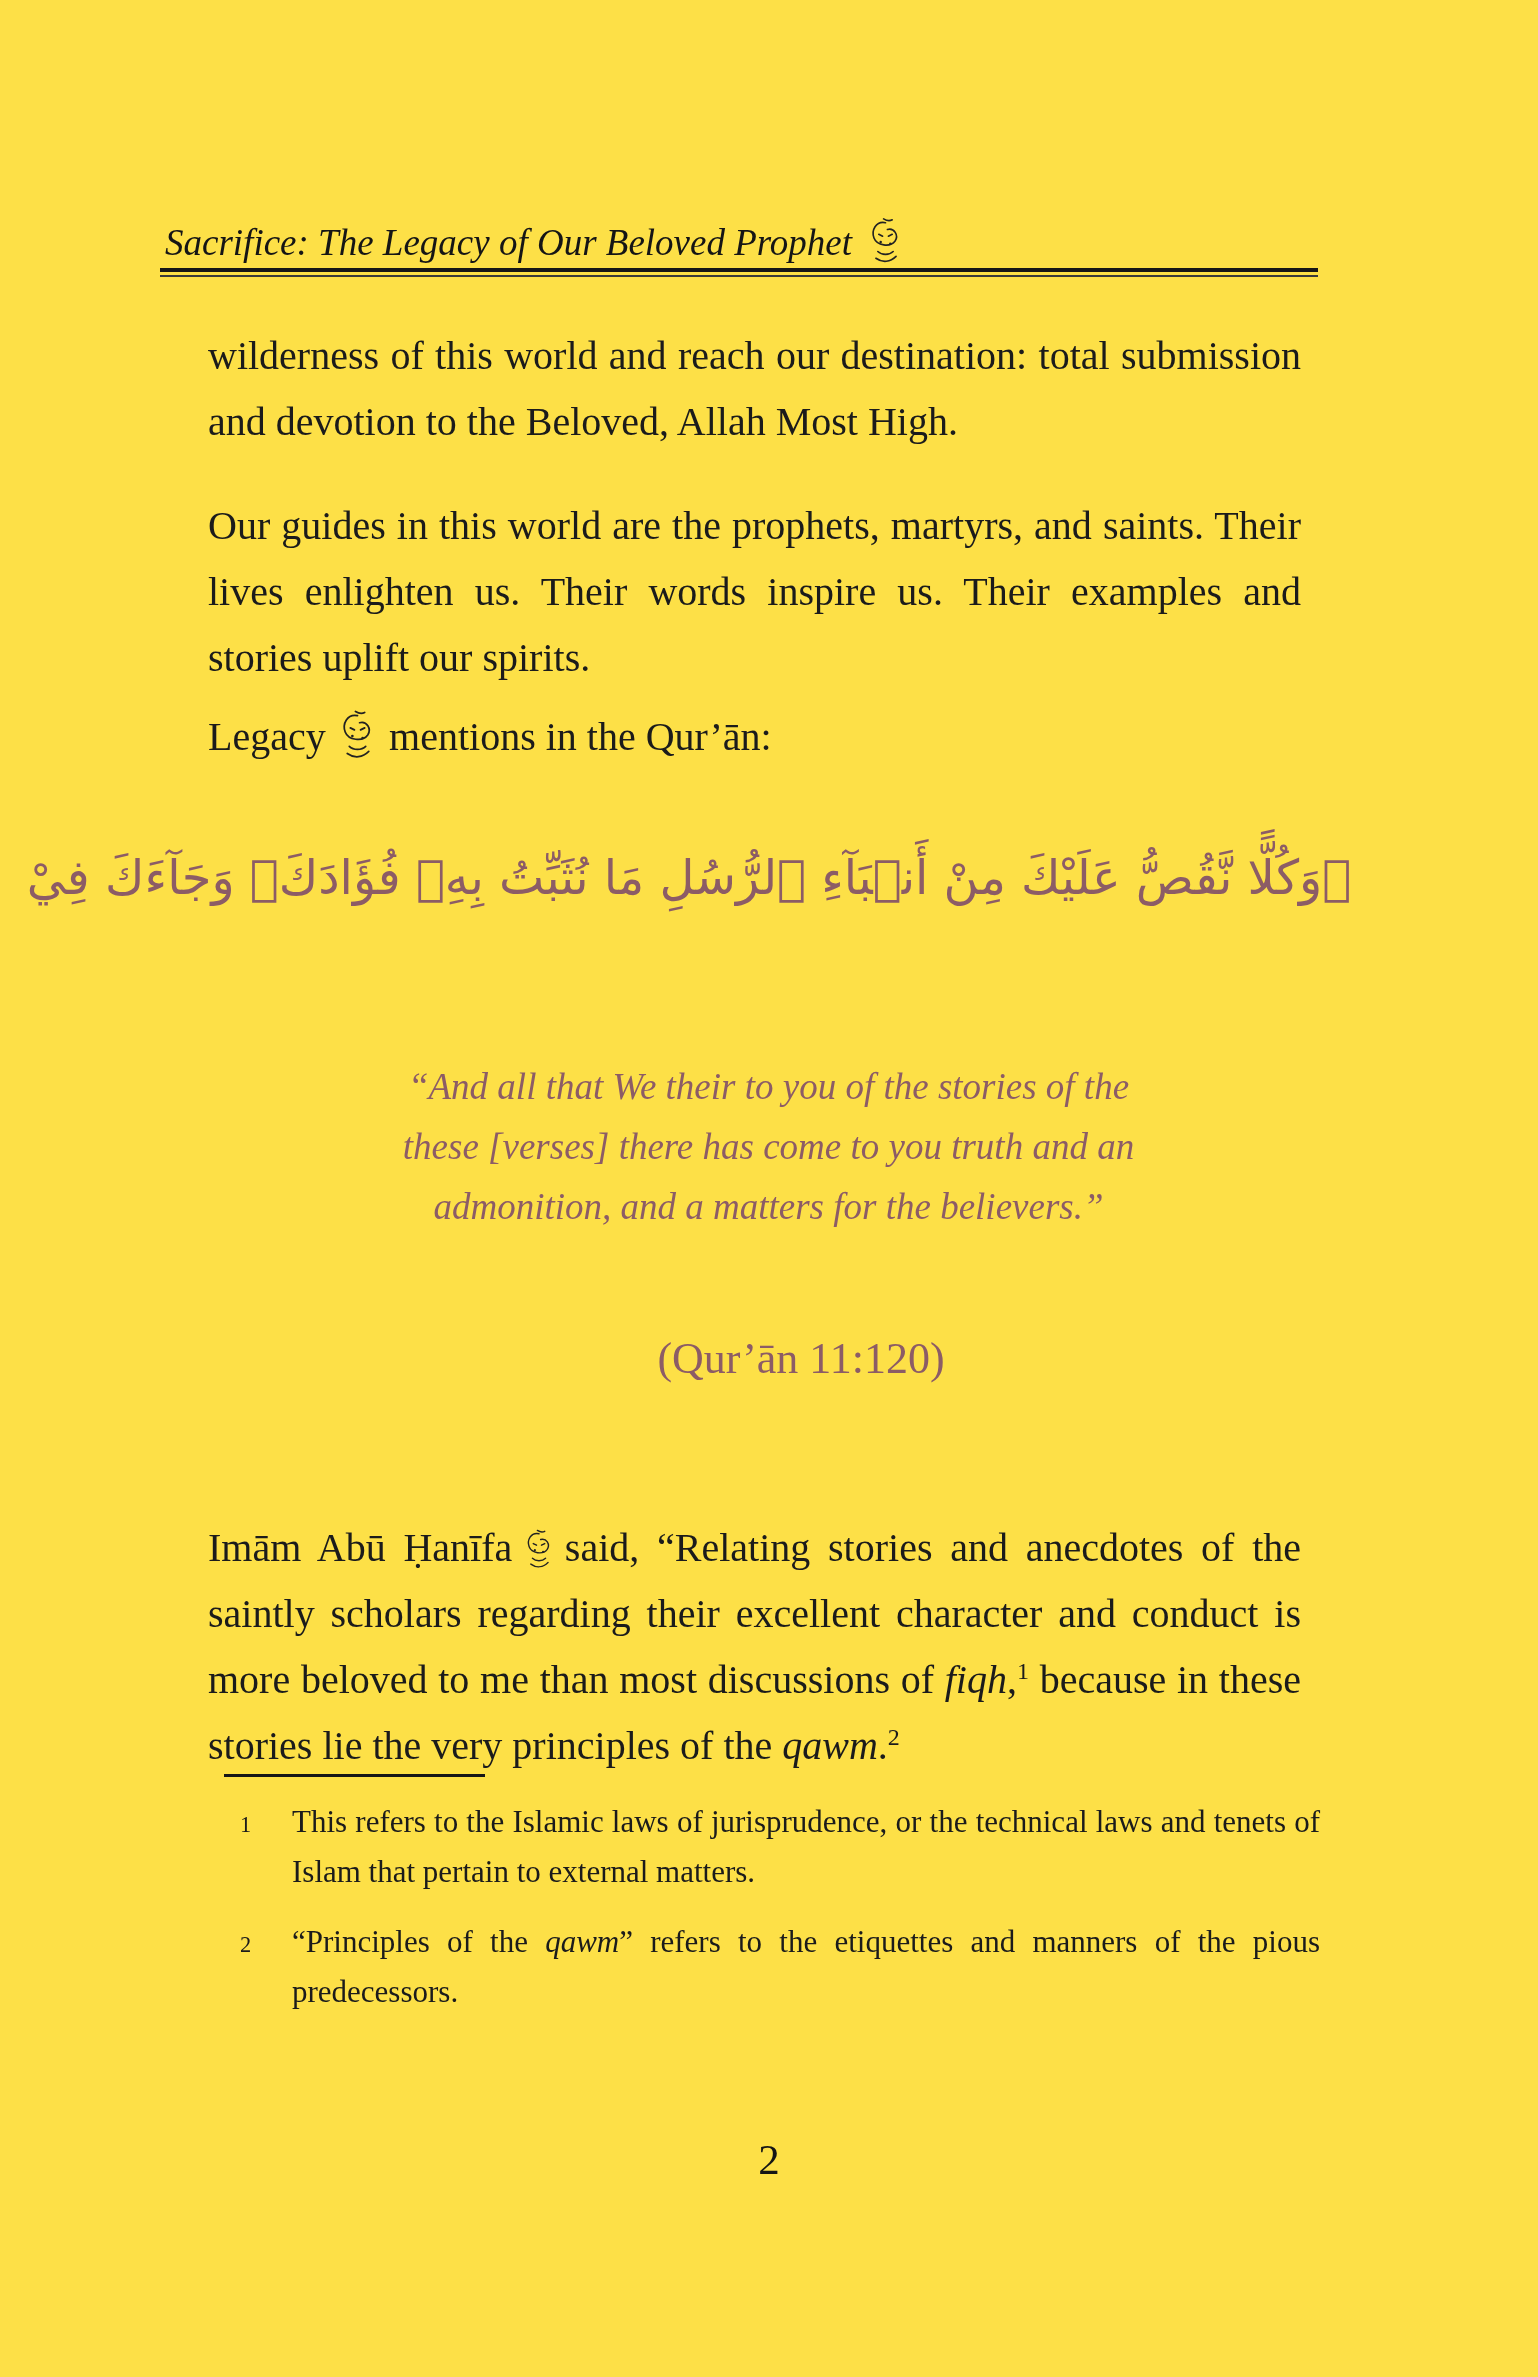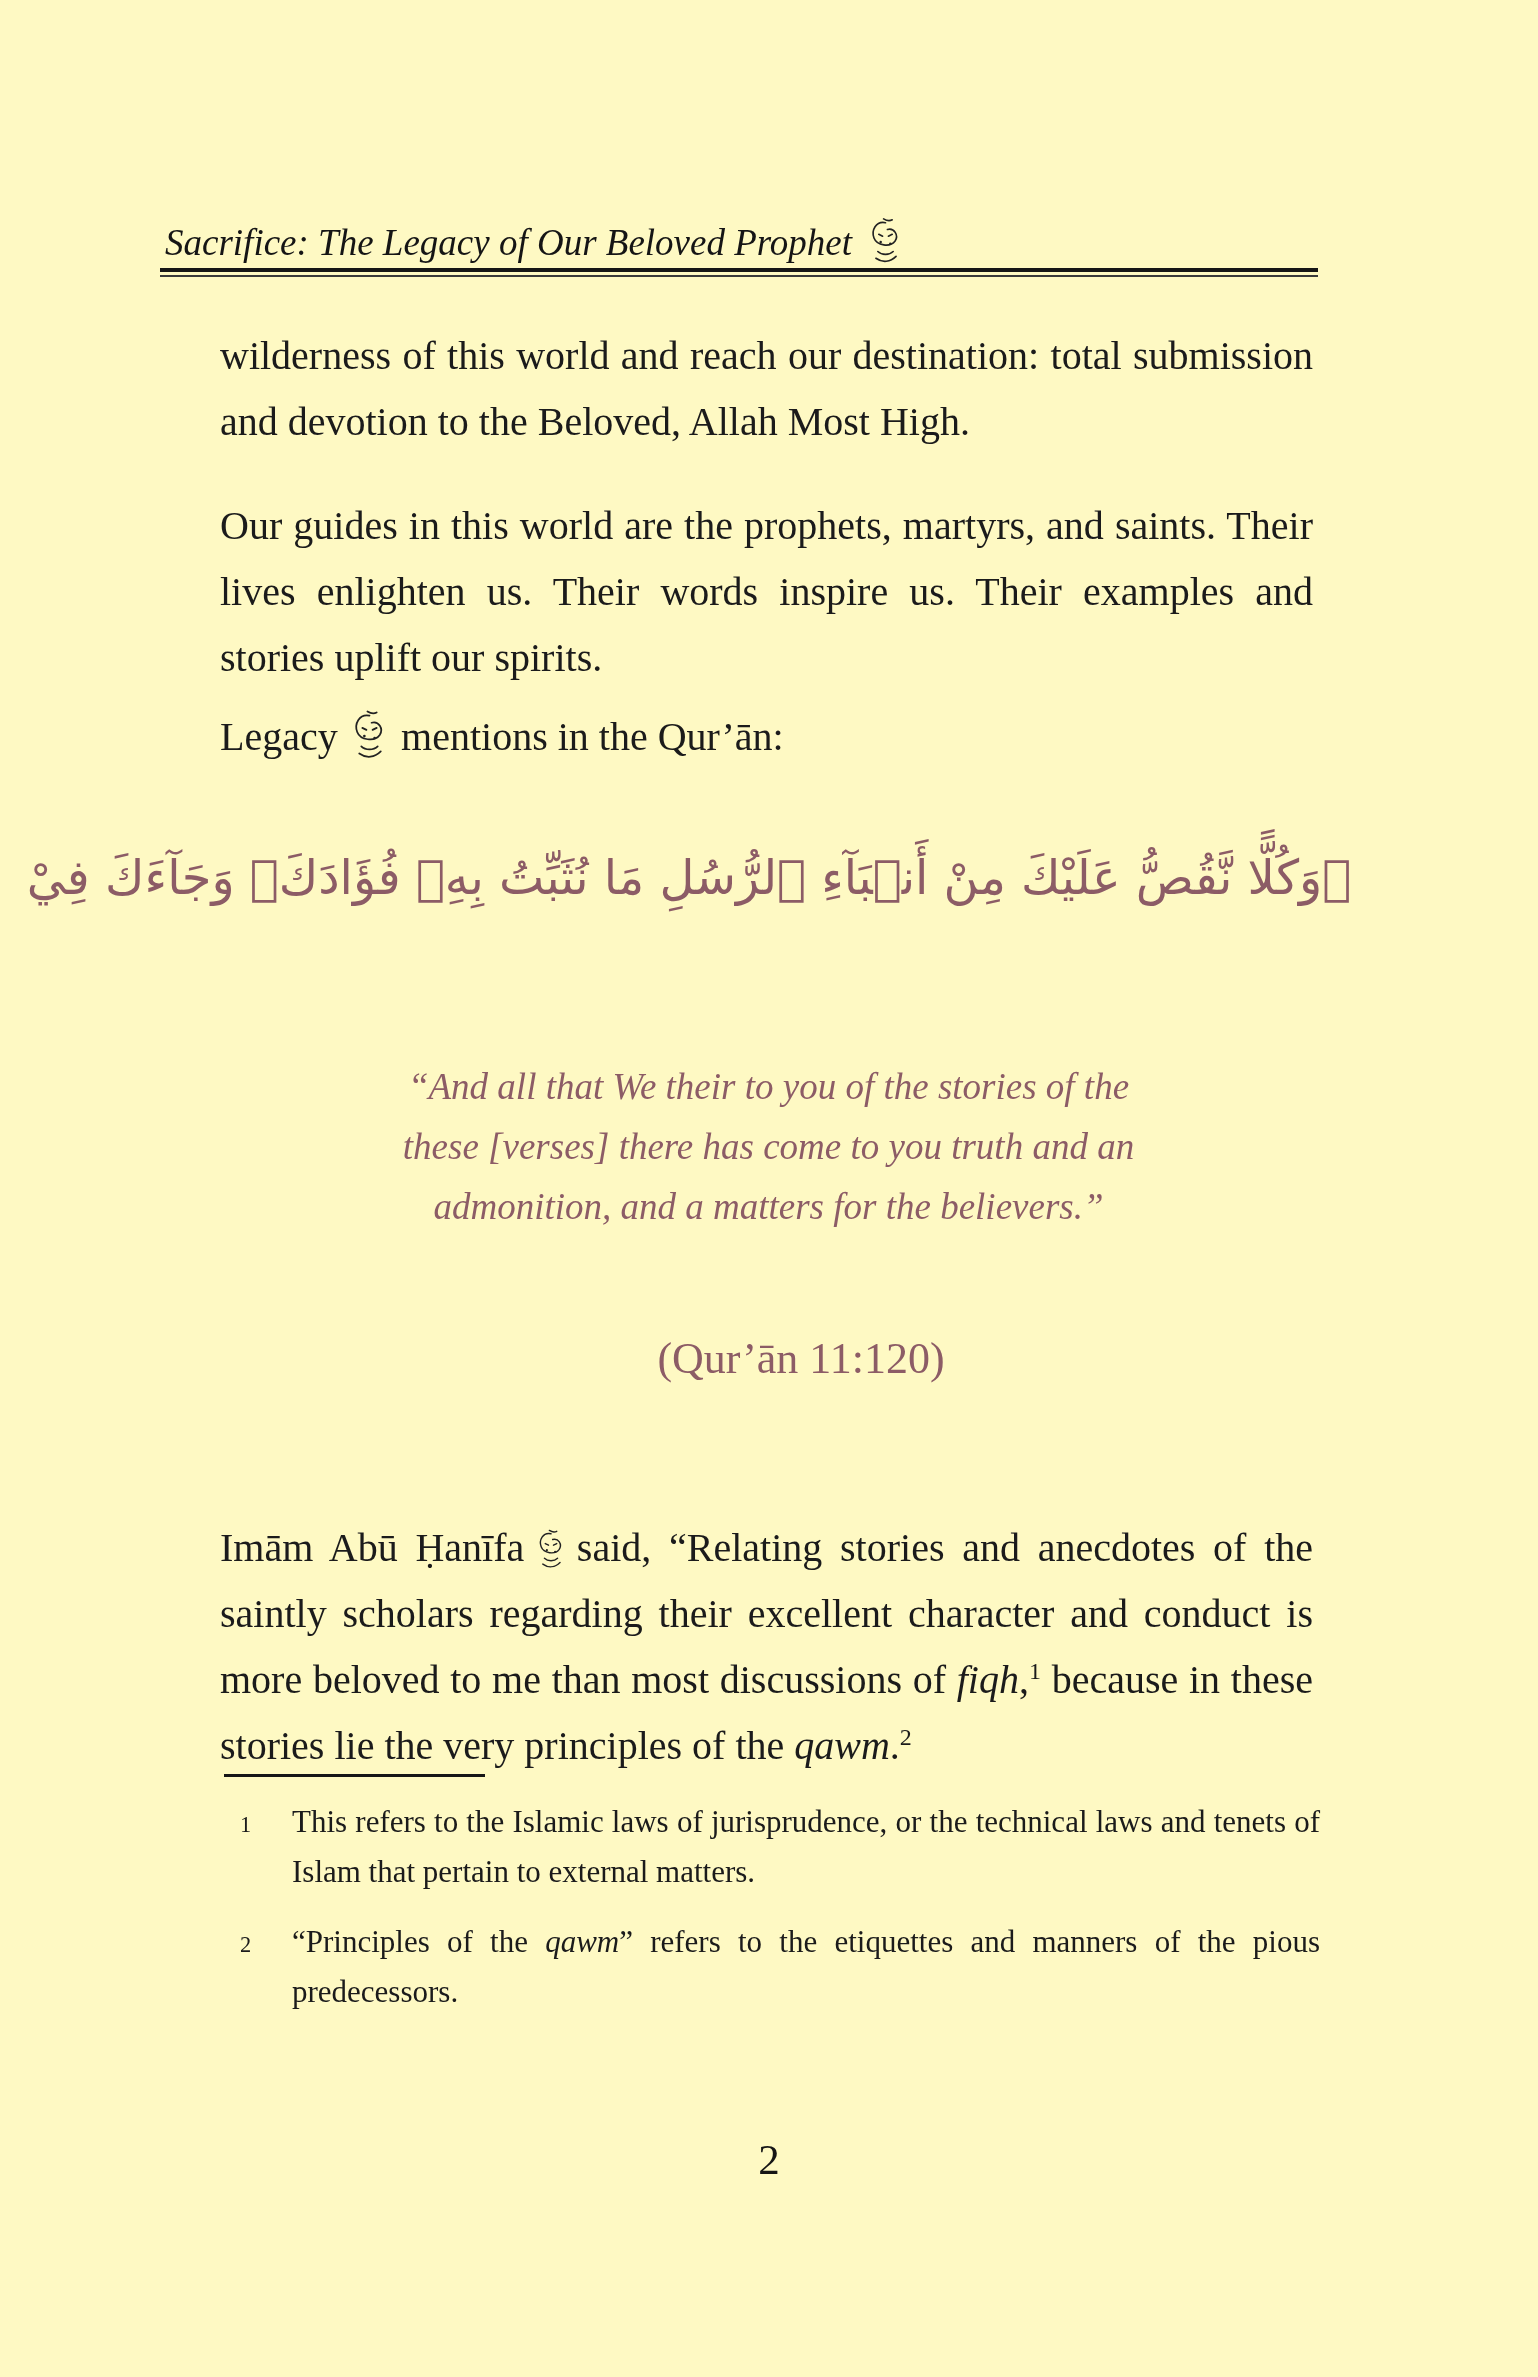--- a/index.html
+++ b/index.html
@@ -1,20 +1,20 @@
 <!DOCTYPE html>
 <html style="font-size:15px"><head>
 <meta charset="utf-8">
 <style>
   html, body { margin: 0; padding: 0; background: #ffffff; }
   .page {
     position: relative;
     width: 1538px;
     height: 2377px;
-    background: #fef9c3;
+    background: #fde047;
     font-family: "Liberation Serif", "DejaVu Serif", serif;
     color: #1b1b1b;
     overflow: hidden;
   }
 
   
   .running-header {
     position: absolute;
     left: 165px;
     top: 216px;
@@ -36,21 +36,21 @@
     left: 160px;
     top: 275px;
     width: 1158px;
     height: 1.9px;
     background: #3a3a3a;
   }
 
   
   .para {
     position: absolute;
-    left: 220px;
+    left: 208px;
     width: 1093px;
     font-size: 40px;
     line-height: 66px;
     text-align: justify;
     color: #1b1b1b;
   }
   .para-1 { top: 283px; }
   .para-2 { top: 453px; }
   .para-3 { top: 664px; text-align: left; white-space: nowrap; }
   .para-quote { top: 1475px; }

